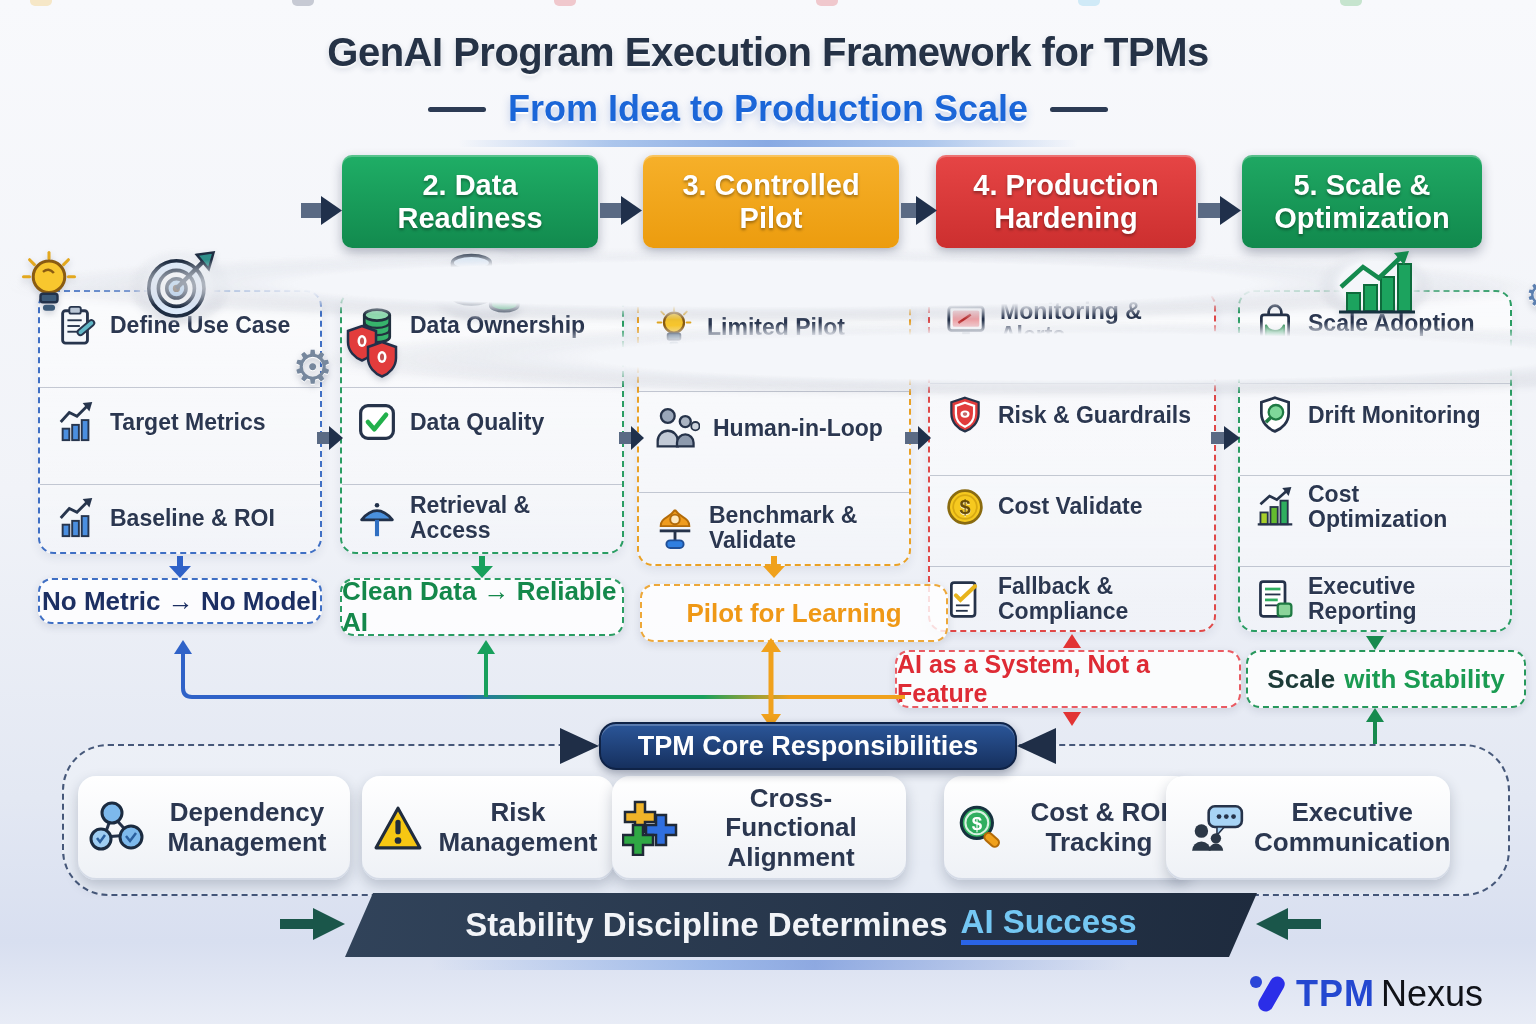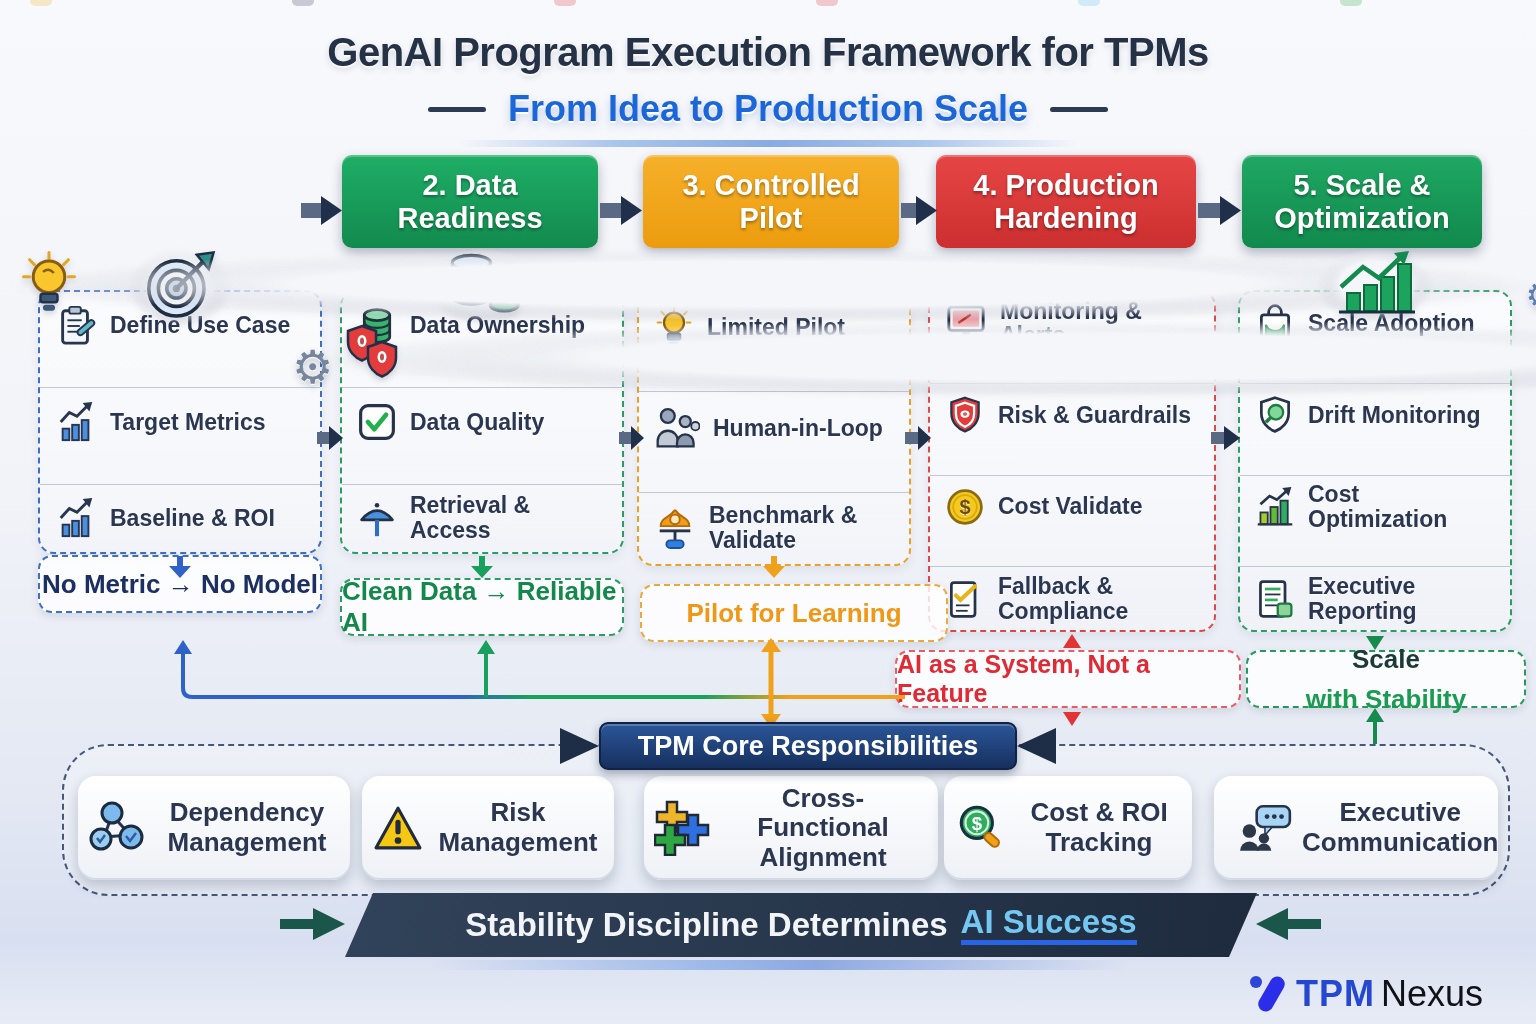--- a/index.html
+++ b/index.html
@@ -48,45 +48,45 @@
   .box.b4{left:928px;width:288px;height:342px;border:2.5px dashed #e04848;}
   .box.b5{left:1238px;width:274px;height:342px;border:2.5px dashed #2a9d63;}
   .row{flex:1;display:flex;align-items:center;gap:13px;padding:0 8px 0 15px;
     font-weight:bold;font-size:23px;color:#2b3750;line-height:1.08;text-shadow:0 1px 0 rgba(255,255,255,.8);}
   .row + .row{border-top:1.5px solid rgba(110,122,145,.38);margin-top:28px;}
   .row .ic{flex:0 0 auto;display:flex;align-items:center;justify-content:center;}
 
   .tag{position:absolute;border-radius:14px;display:flex;align-items:center;justify-content:center;z-index:1;
     font-weight:bold;font-size:26px;background:rgba(255,255,255,.82);
     box-shadow:0 3px 8px rgba(30,40,70,.12);}
-  .tag.t1{left:38px;top:555px;width:284px;height:58px;border:2.5px dashed #3f6fc4;color:#1c2f63;}
+  .tag.t1{left:38px;top:578px;width:284px;height:46px;border:2.5px dashed #3f6fc4;color:#1c2f63;}
   .tag.t2{left:340px;top:578px;width:284px;height:58px;border:2.5px dashed #2a9d63;color:#14884b;}
   .tag.t3{left:640px;top:584px;width:308px;height:58px;border:2.5px dashed #eda83a;color:#ef9816;}
   .tag.t4{left:895px;top:650px;width:346px;height:58px;border:2.5px dashed #ea5b63;color:#de2b35;font-size:25px;justify-content:center;}
-  .tag.t5{left:1246px;top:650px;width:280px;height:58px;border:2.5px dashed #27985c;gap:9px;flex-direction:column;}
+  .tag.t5{left:1246px;top:650px;width:280px;height:58px;border:2.5px dashed #27985c;gap:9px;}
   .tag.t5 .dark{color:#1c3b38;}
   .tag.t5 .green{color:#1a9b52;}
 
   .resp-outline{position:absolute;left:62px;top:744px;width:1448px;height:152px;z-index:1;
     border:2px dashed #46587a;border-radius:46px;background:rgba(250,251,253,.35);}
   .tpmbar{position:absolute;left:599px;top:722px;width:418px;height:48px;z-index:4;
-    background:linear-gradient(180deg,#2b5699,#16305e);border:2px solid #0f2347;border-radius:9px;
+    background:linear-gradient(180deg,#2b5699,#16305e);border:2px solid #0f2347;border-radius:17px;
     color:#fff;font-weight:bold;font-size:27px;display:flex;align-items:center;justify-content:center;
     box-shadow:0 4px 10px rgba(10,20,50,.35), inset 0 2px 0 rgba(255,255,255,.22);}
 
   .card{position:absolute;top:776px;height:104px;z-index:3;
     background:linear-gradient(180deg,#ffffff,#eef1f6);border-radius:18px;
     box-shadow:0 6px 14px rgba(25,35,65,.22), inset 0 -2px 0 rgba(180,190,210,.45);
     display:flex;align-items:center;gap:8px;padding:0 10px;}
   .card .label{flex:1;text-align:center;font-weight:bold;font-size:26px;color:#2b3750;line-height:1.14;}
   .card.c1{left:78px;width:272px;}
   .card.c2{left:362px;width:252px;}
-  .card.c3{left:644px;width:294px;}
+  .card.c3{left:612px;width:294px;}
   .card.c4{left:944px;width:248px;}
-  .card.c5{left:1214px;width:284px;padding-left:24px;}
+  .card.c5{left:1166px;width:284px;padding-left:24px;}
 
   .banner{position:absolute;left:345px;top:893px;width:912px;height:64px;z-index:4;
     background:linear-gradient(100deg,#31435a,#1e2b3e);
     clip-path:polygon(28px 0,100% 0,calc(100% - 28px) 100%,0 100%);
     display:flex;align-items:center;justify-content:center;gap:13px;
     font-weight:bold;font-size:33px;color:#f2f4f8;
     box-shadow:0 6px 14px rgba(15,25,50,.4);}
   .banner .hl{color:#74c7f3;border-bottom:5px solid #2a64e6;padding-bottom:2px;line-height:1;}
   .banner-glow{position:absolute;left:430px;top:960px;width:700px;height:10px;border-radius:5px;opacity:.5;z-index:1;
     background:linear-gradient(90deg,rgba(90,130,220,0),#5e8fe0 40%,#3f6fd0 55%,rgba(90,130,220,0));}

